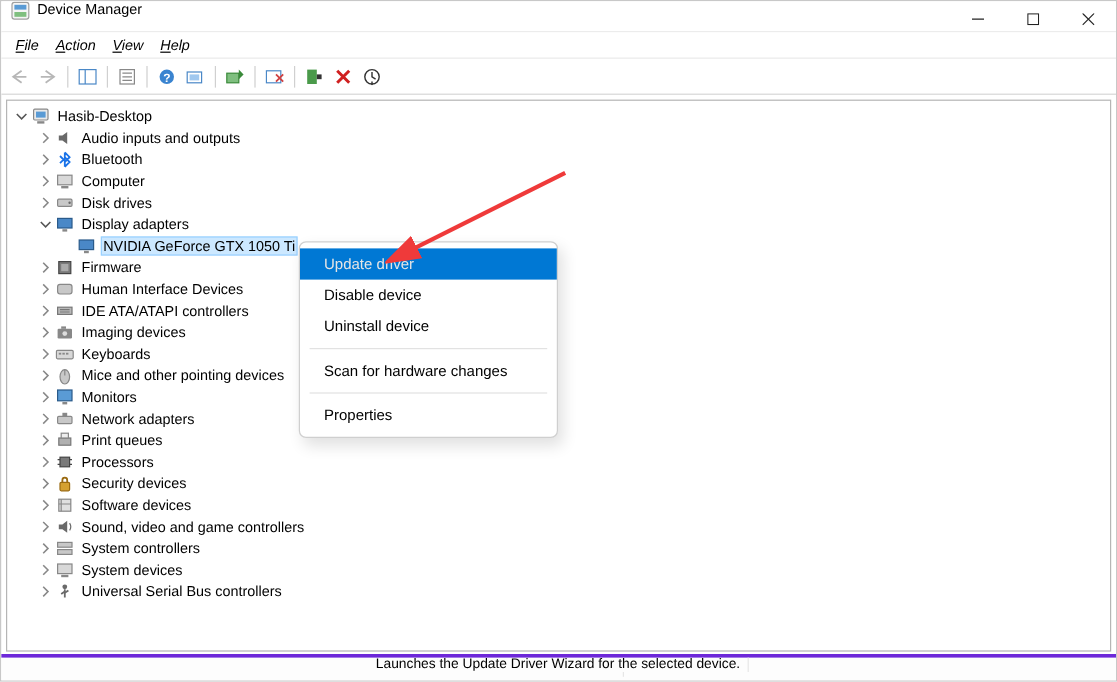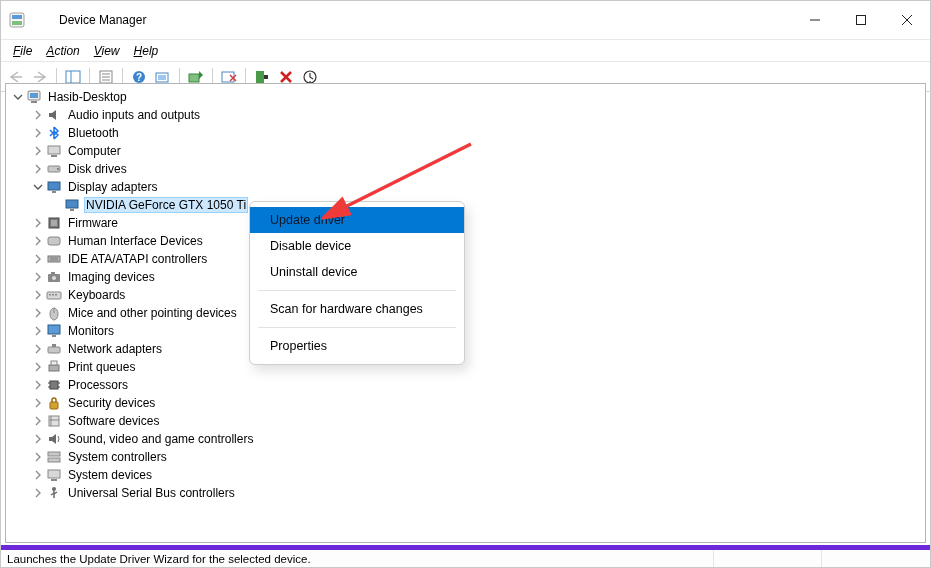--- a/index.html
+++ b/index.html
@@ -8,27 +8,26 @@
     font-family: "Segoe UI", Tahoma, sans-serif;
     font-size: 12px;
     background: #fff;
     width: 931px;
     height: 568px;
     overflow: hidden;
     position: relative;
     border: 1px solid #c8c8c8;
   }
   .titlebar {
-    height: 39px;
+    height: 26px;
     display: flex;
-    align-items: center;
+    align-items: flex-start;
     padding-left: 8px;
     background: #fff;
     border-bottom: 1px solid #e8e8e8;
-    gap: 28px;
   }
   .titlebar .app-icon {
     width: 16px; height: 16px;
     margin-right: 6px;
   }
   .titlebar .title { font-size: 12px; }
   .windowbtns { margin-left: auto; display:flex; }
   .winbtn {
     width:46px; height:30px;
     display:flex;align-items:center;justify-content:center;
@@ -106,36 +105,37 @@
     padding:5px 0;
     border-radius:6px;
     font-size:12.5px;
   }
   .ctxitem {
     padding:5px 20px;
     line-height:16px;
   }
   .ctxitem.hl {
     background:#0078d4;
-    color:#0f172a;
+    color:#e5e5e5;
   }
   .ctxsep {
     height:1px;
     background:#e2e2e2;
     margin:5px 8px;
   }
   .ctxitem.bold { font-weight:400; }
   .statusbar {
     position:absolute;
     left:0;right:0;bottom:0;
     height:22px;
-    border-top:5px solid #6d28d9;
+    border-top:3px solid #6d28d9;
     display:flex;align-items:center;
     font-size:11.5px;
     background:#fdfdfd;
+    flex-direction:column;
   }
   .statuscell {
     padding:0 6px;
     height:100%;
     display:flex;align-items:center;
     border-right:1px solid #e6e6e6;
   }
   .statuscell.main { flex:1; border-right:1px solid #e6e6e6; }
   .statuscell.sm { width:108px; }
   .arrow-annotation {

